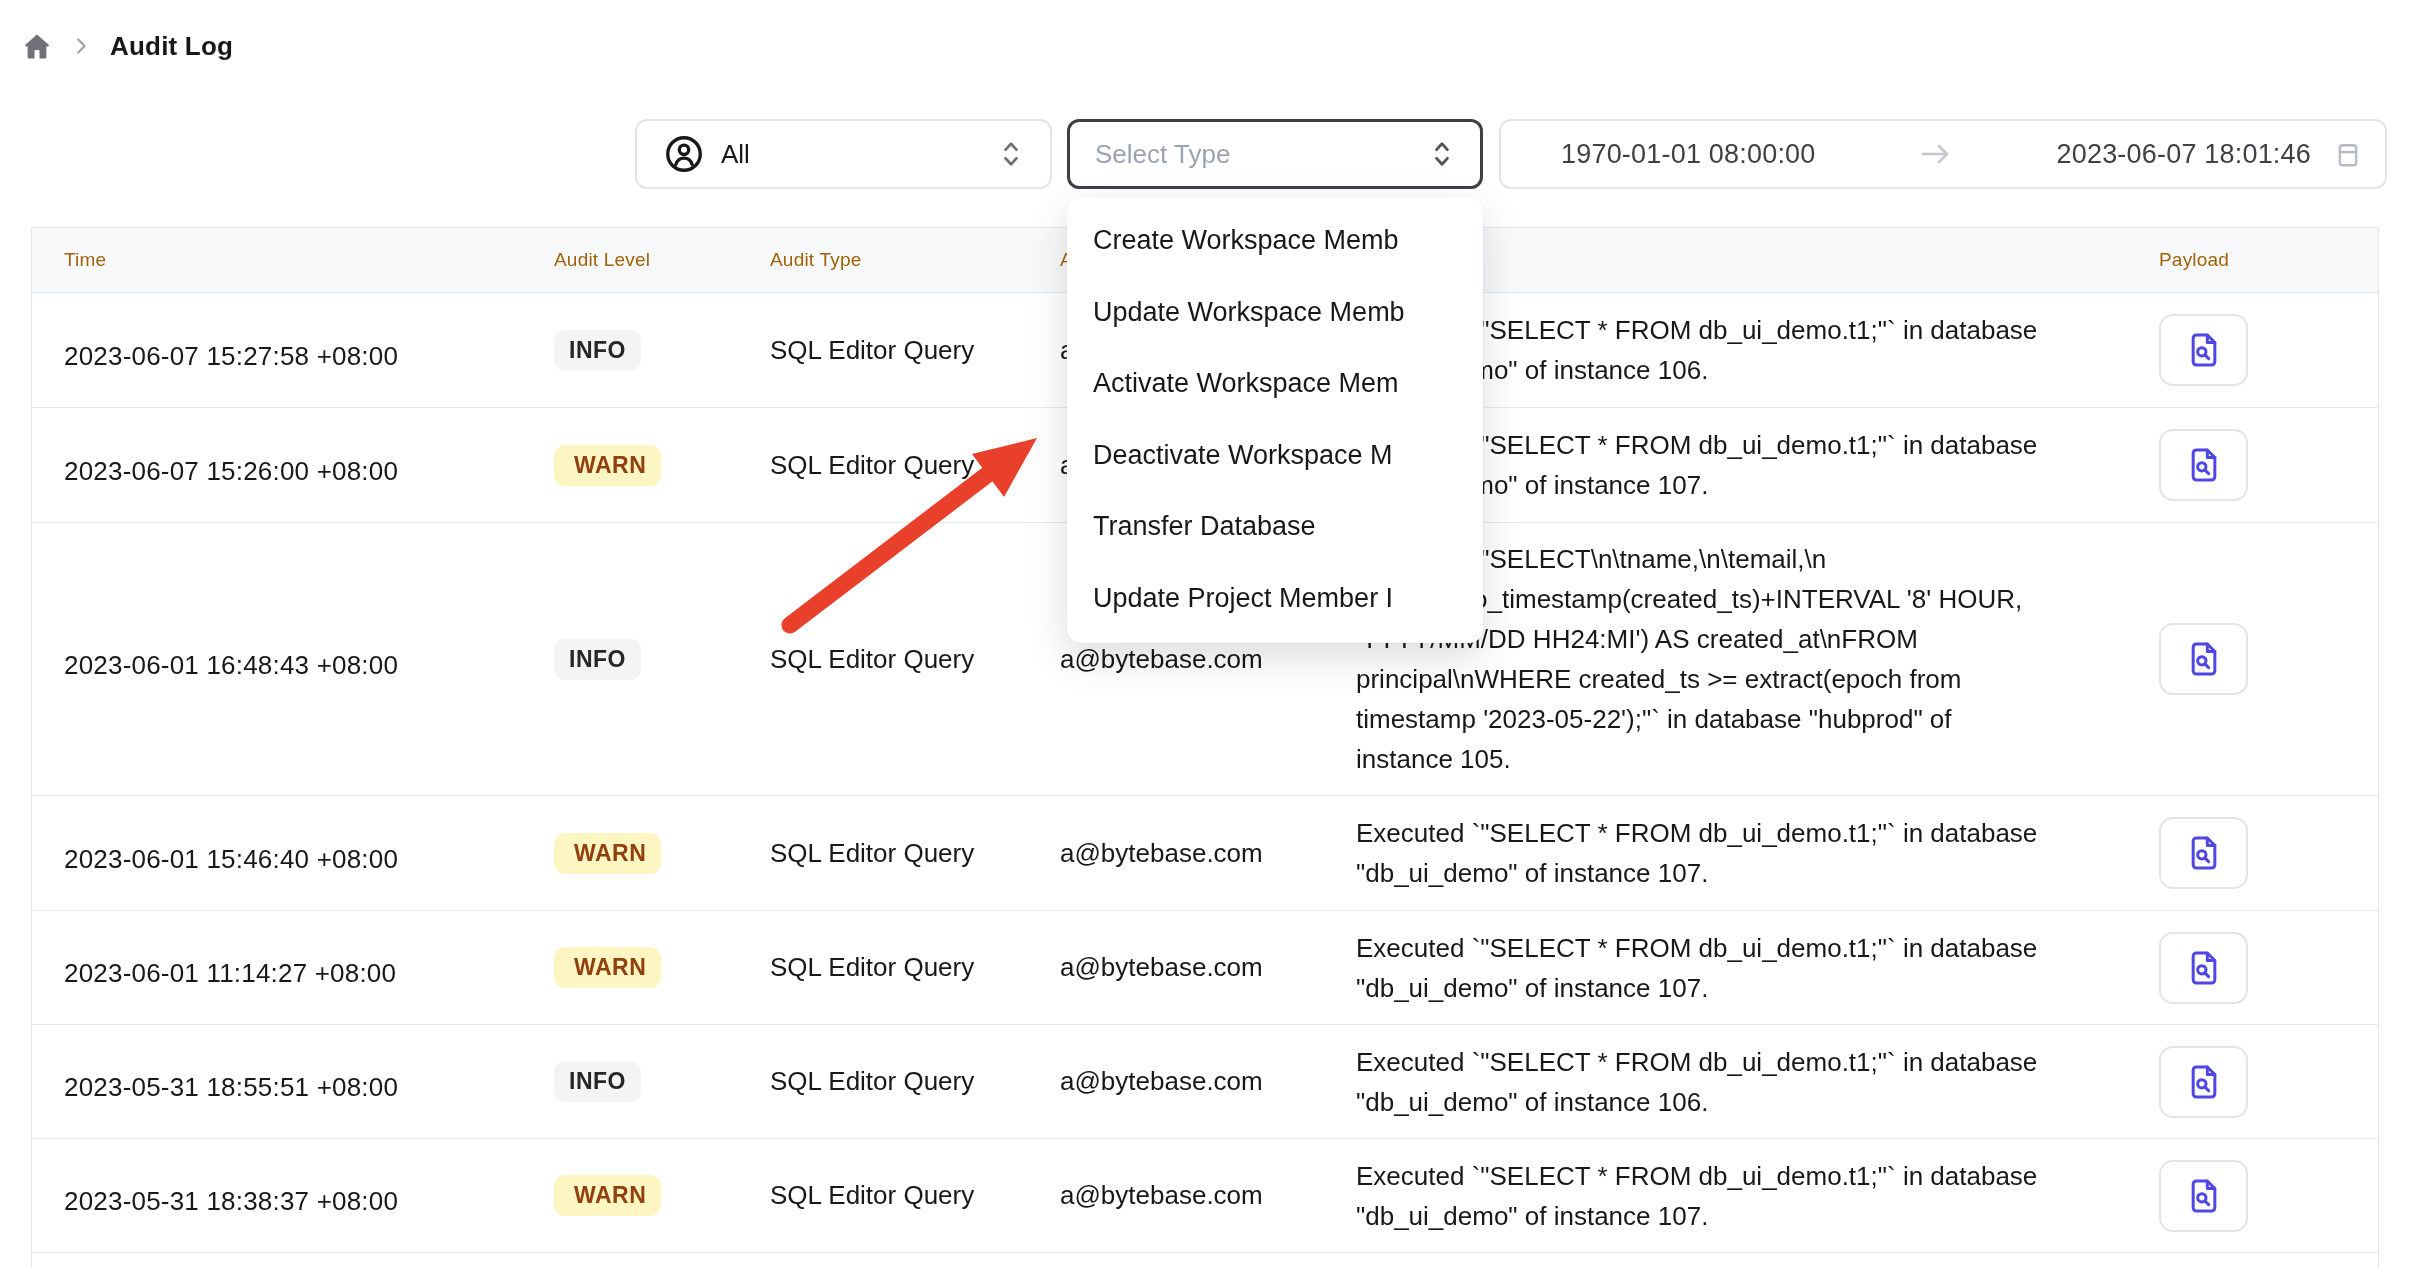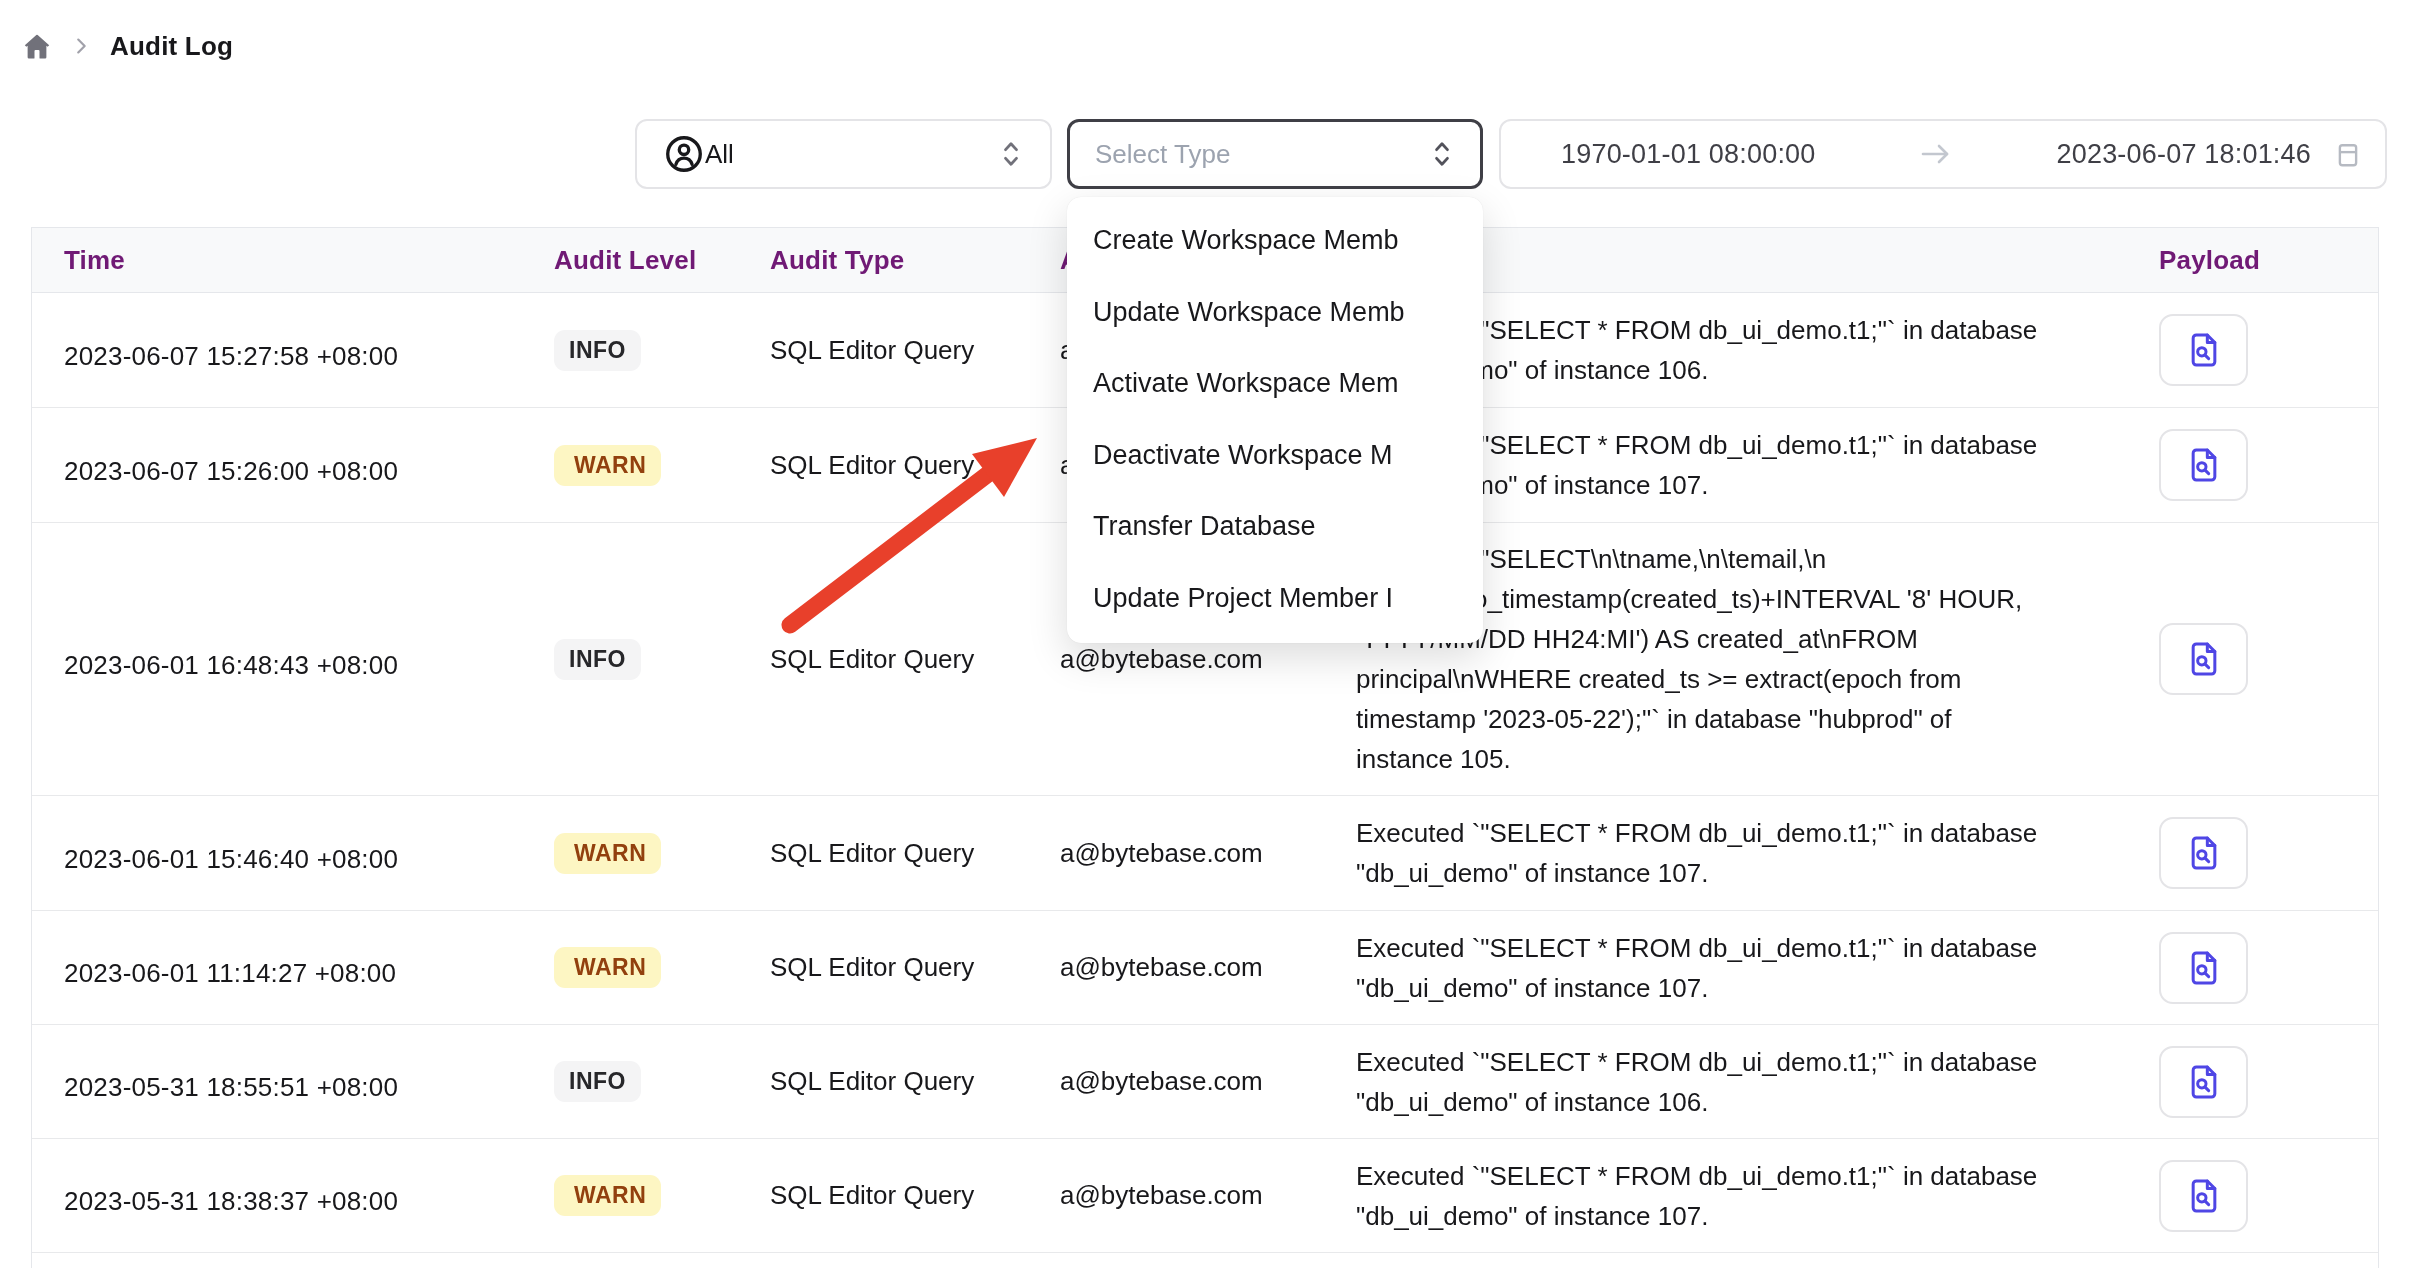--- a/index.html
+++ b/index.html
@@ -11,34 +11,34 @@
   .breadcrumb { position:absolute; left:22px; top:26px; height:40px; display:flex; align-items:center; gap:18px; }
   .crumb-home { width:30px; height:30px; display:flex; align-items:center; cursor:pointer; }
   .crumb-sep { width:22px; height:22px; display:flex; align-items:center; }
   .crumb-title { font-size:26px; font-weight:700; color:#18181b; letter-spacing:.2px; }
 
   
   .ctl { position:absolute; top:119px; height:70px; border-radius:12px; background:#fff;
          display:flex; align-items:center; }
   .sel-all { left:635px; width:417px; border:2px solid #e4e4e7; padding:0 26px; cursor:pointer; }
   .sel-type { left:1067px; width:416px; border:3px solid #3f3f46; padding:0 25px; cursor:pointer; }
-  .sel-all .lbl { font-size:26px; color:#18181b; }
+  .sel-all .lbl { font-size:26px; color:#18181b; margin-left:16px; }
   .sel-type .lbl { font-size:26px; color:#9ca3af; }
   .chevrons { margin-left:auto; width:26px; height:34px; flex:none; }
   .daterange { left:1499px; width:888px; border:2px solid #e4e4e7; padding:0 22px 0 60px; cursor:pointer; }
   .daterange .dt { font-size:27px; color:#3f3f46; letter-spacing:.2px; white-space:nowrap; }
   .daterange .arrow { flex:1; display:flex; justify-content:center; }
   .cal { width:30px; height:30px; margin-left:22px; flex:none; }
 
   
   .table { position:absolute; left:31px; top:227px; width:2348px;
            border:1px solid #e5e7eb; border-bottom:none; }
   .grid-row { display:grid; grid-template-columns:522px 216px 290px 296px 803px 221px; align-items:center; }
   .thead { height:65px; background:#f8f9fa; border-bottom:1px solid #e5e7eb; }
-  .th { font-size:26px; font-weight:700; color:#701a75; letter-spacing:.2px; white-space:nowrap; overflow:hidden; }
+  .th { font-size:19px; font-weight:400; color:#a16207; letter-spacing:.2px; white-space:nowrap; overflow:hidden; }
   .th.c0 { padding-left:32px; }
   .tr { border-bottom:1px solid #e8e9eb; background:#fff; }
   .td { font-size:26px; color:#18181b; white-space:nowrap; overflow:hidden; }
   .td.c0 { padding-left:32px; letter-spacing:.2px;margin-top:12px; }
   .badge { display:inline-block; font-size:23px; font-weight:700; letter-spacing:.5px;
            padding:9px 15px; border-radius:11px; line-height:1; }
   .badge.info { background:#f4f4f5; color:#27272a; }
   .badge.warn { background:#fdf6c3; color:#92400e;padding-left:20px; }
   .comment .line { font-size:26px; line-height:40px; height:40px; white-space:pre; color:#18181b; }
   .payload-btn { width:89px; height:72px; border:2px solid #e4e4e7; border-radius:14px; background:#fff;

